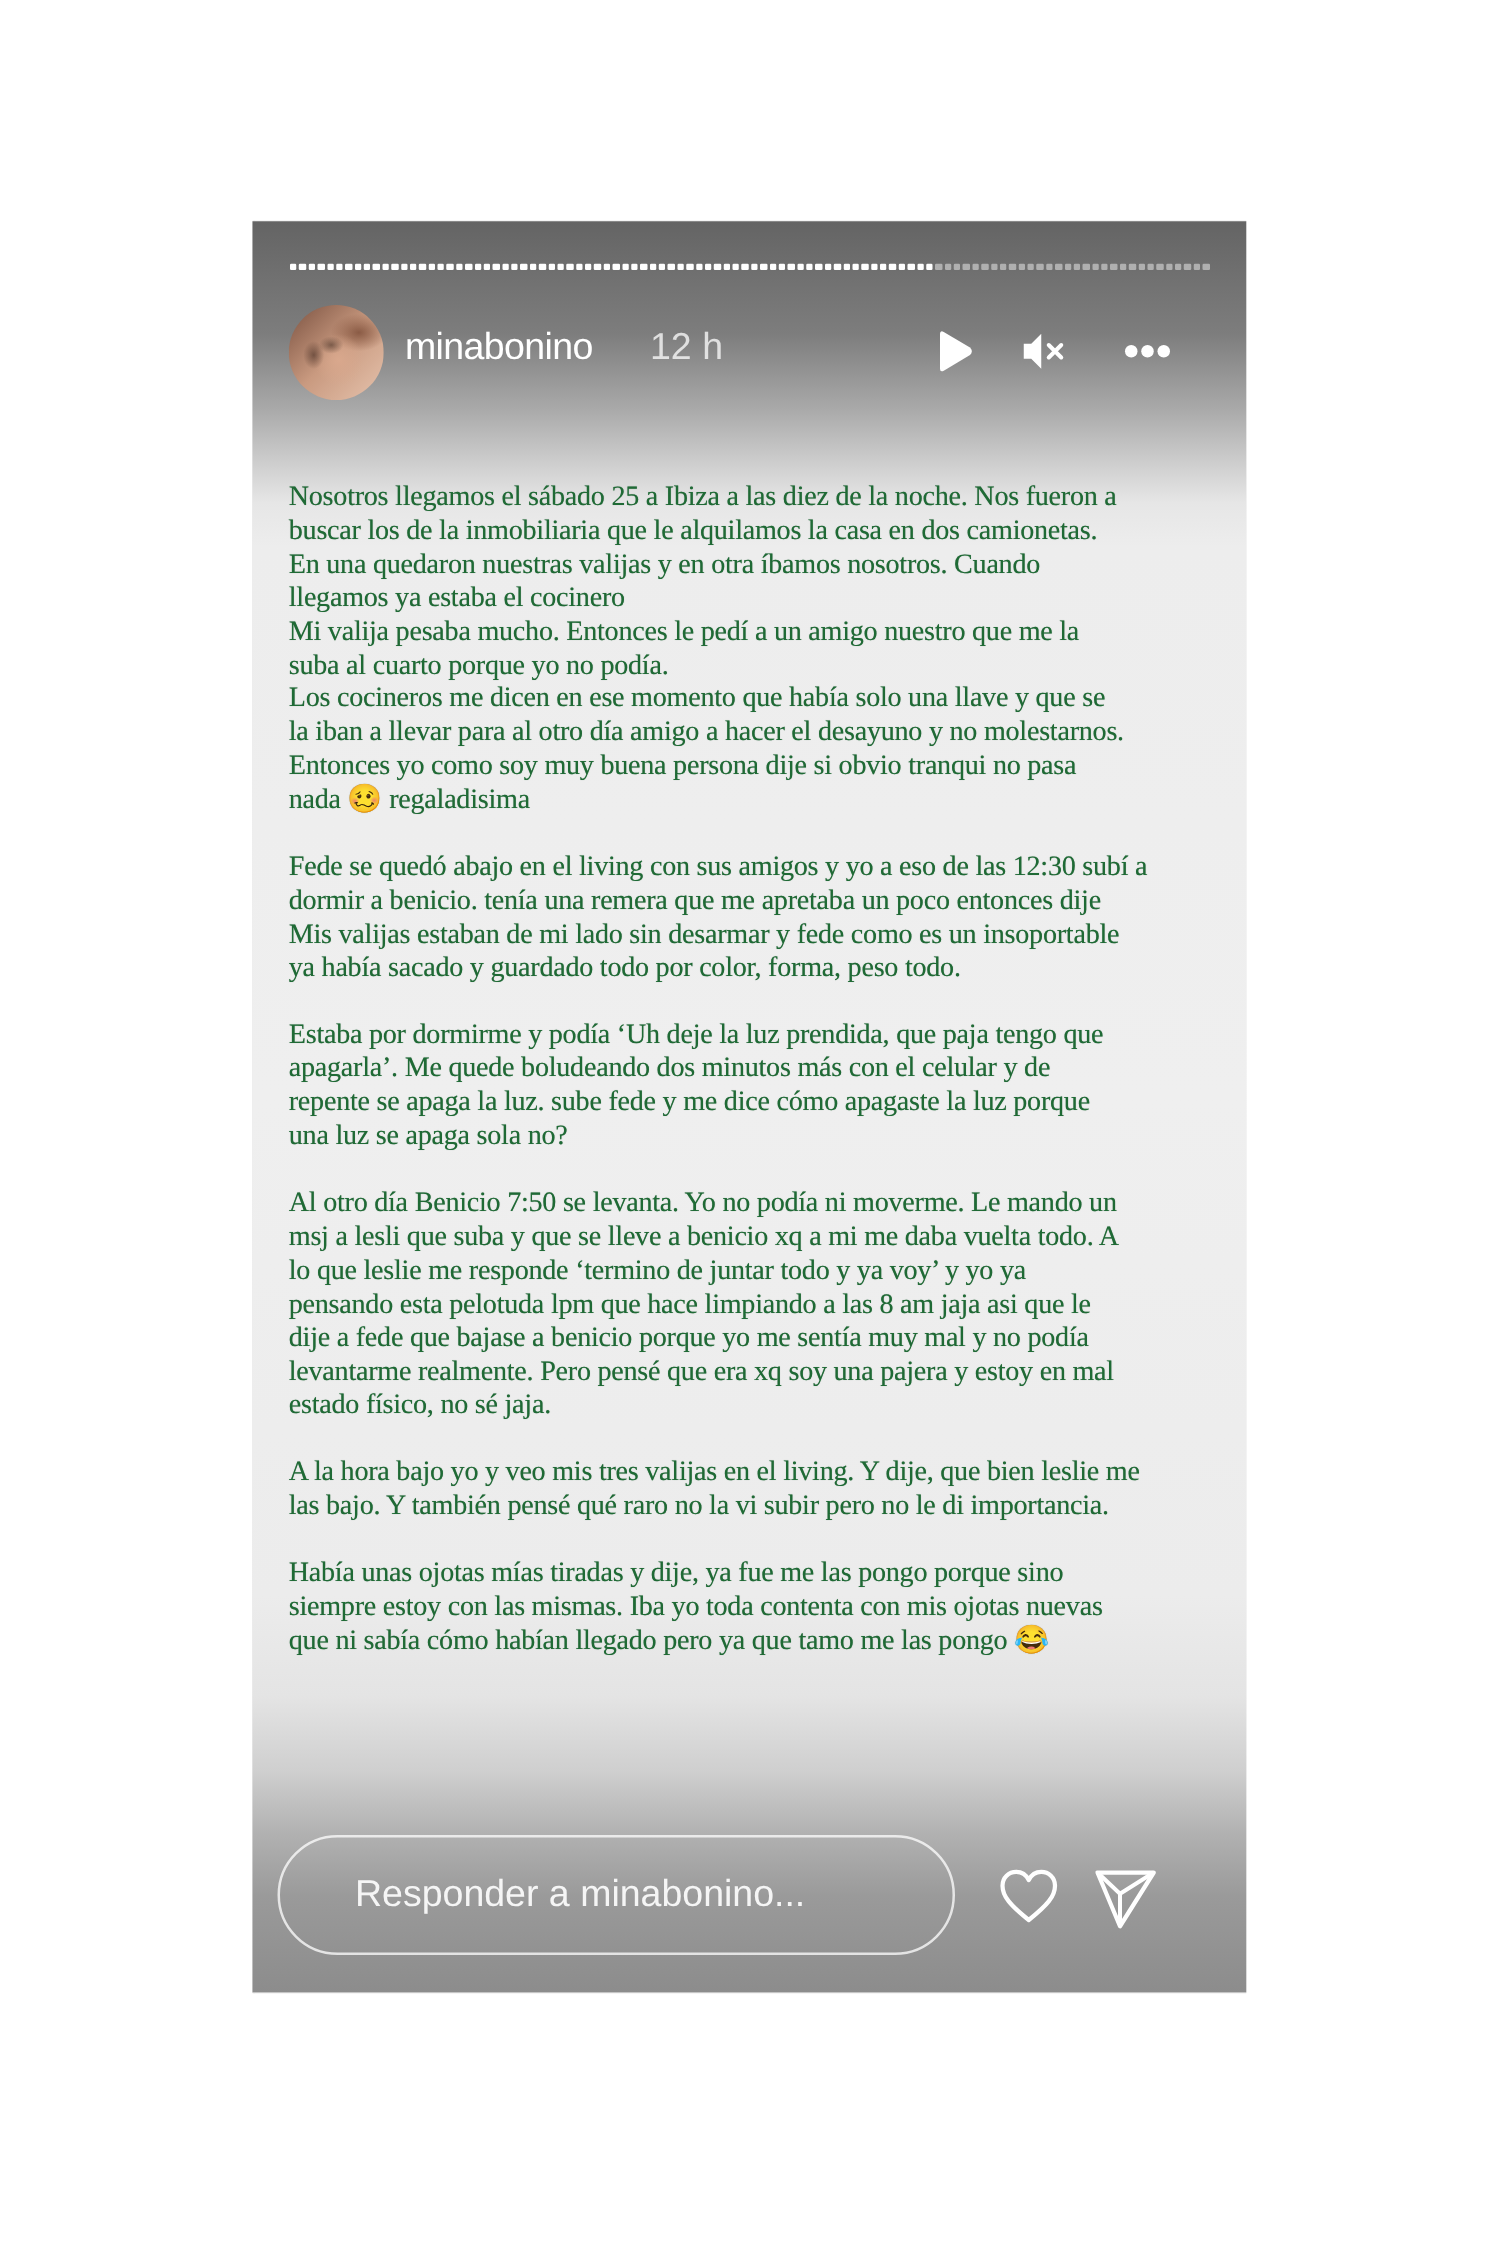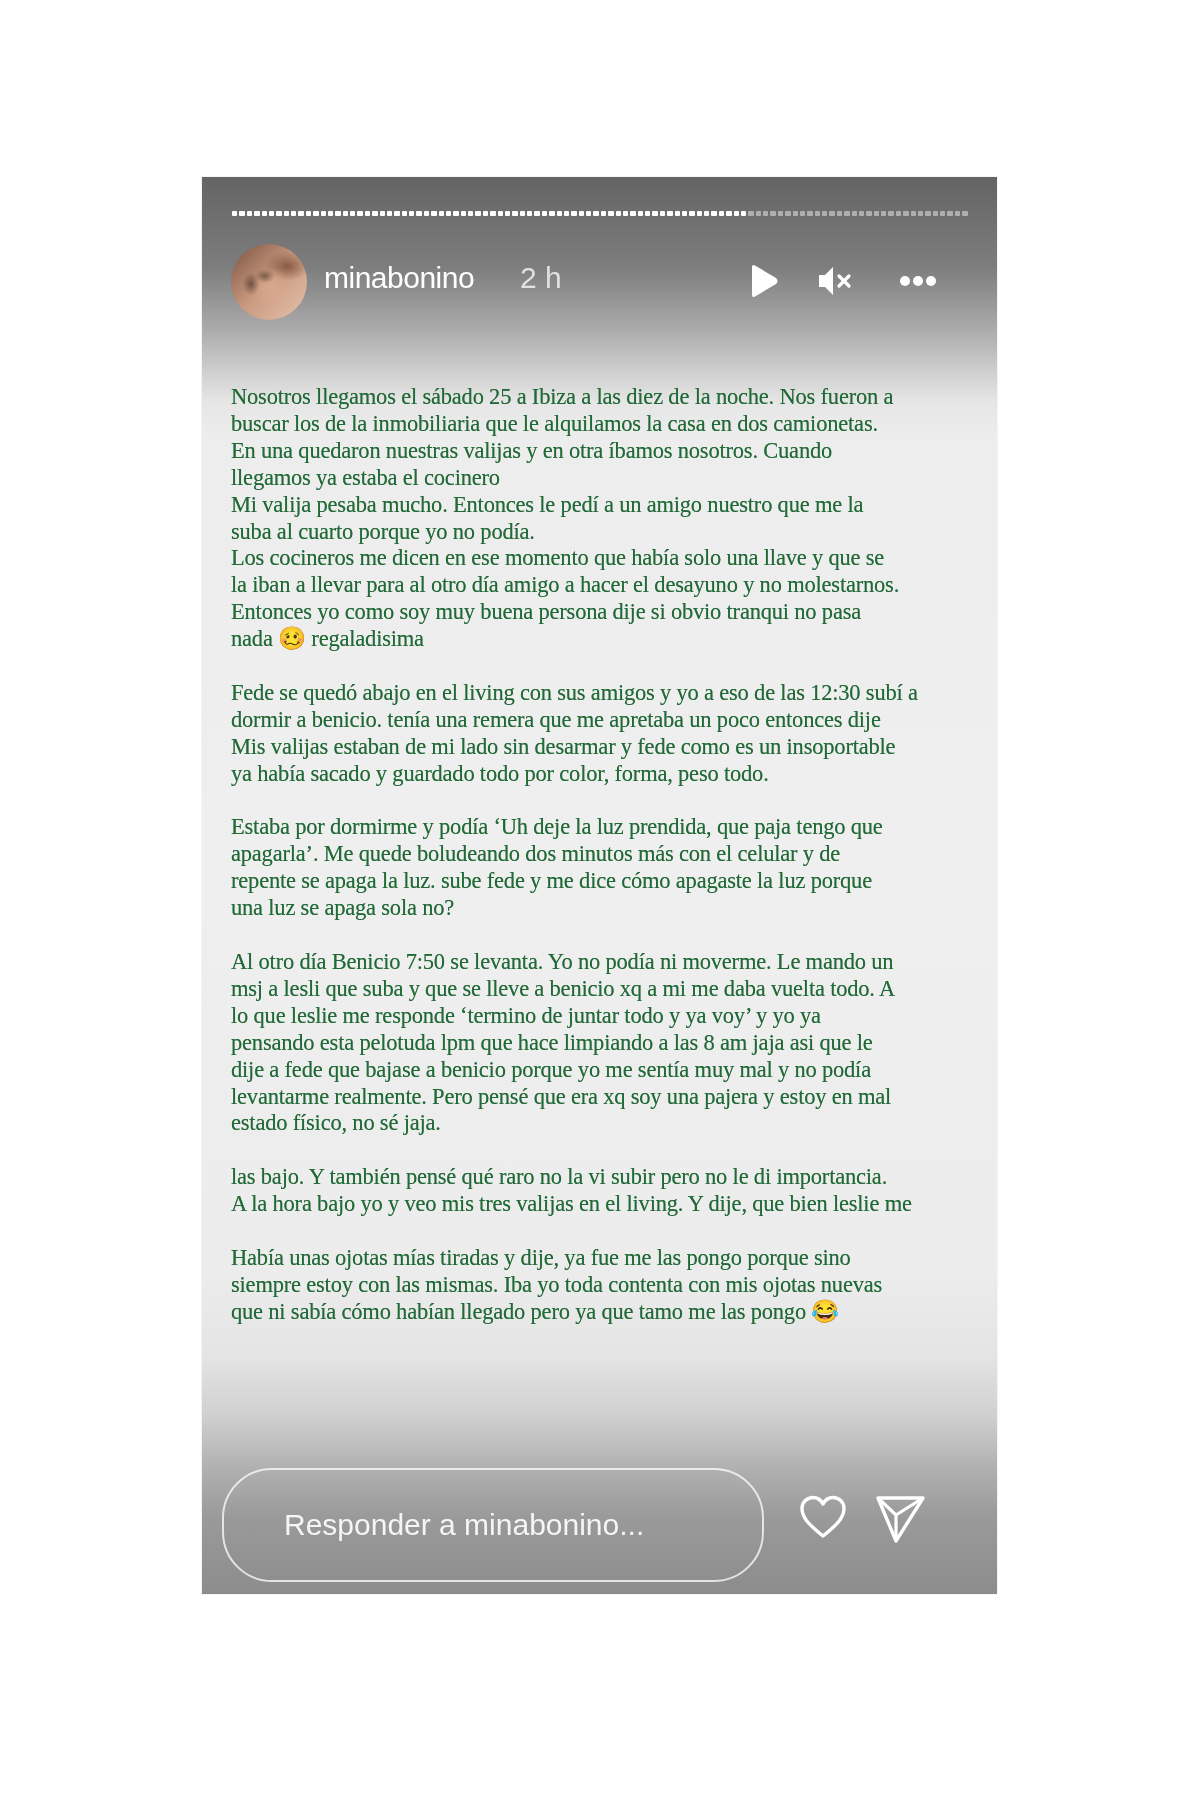--- a/index.html
+++ b/index.html
@@ -56,21 +56,21 @@
     font-family: "Liberation Serif", "DejaVu Serif", serif;
     font-size: 22.5px; line-height: 26.9px; color: #1f6a35;
     letter-spacing: -0.2px;
     text-shadow: 0 0 0.6px rgba(20,80,40,0.5);
   }
   .para { margin-bottom: 26.9px; }
   .para .line { display: block; white-space: nowrap; }
 
   
   .reply {
-    position: absolute; left: 20px; top: 1291px; width: 542px; height: 114px;
+    position: absolute; left: 20px; top: 1291px; width: 542px; height: 96px;
     border: 2px solid rgba(255,255,255,0.75); border-radius: 50px;
     display: flex; align-items: center; padding-left: 60px;
   }
   .reply-input {
     background: transparent; border: none; outline: none; width: 100%;
     font-size: 30px; color: rgba(255,255,255,0.9);
     font-family: "Liberation Sans", sans-serif;
   }
   .reply-input::placeholder { color: rgba(255,255,255,0.9); }
   .heart-btn { position: absolute; left: 596px; top: 1316px; width: 50px; height: 50px; }
@@ -180,21 +180,21 @@
       <div class="seg empty"></div>
       <div class="seg empty"></div>
       <div class="seg empty"></div>
       <div class="seg empty"></div>
       <div class="seg empty"></div>
     </div>
 
   <div class="header">
     <div class="avatar"></div>
     <span class="username">minabonino</span>
-    <span class="time">2 h</span>
+    <span class="time">12 h</span>
 
     <div class="hicon play-btn">
       <svg width="32" height="34" viewBox="0 0 32 34">
         <path d="M4 3 Q4 0 7 1.5 L28 14 Q31 17 28 20 L7 32.5 Q4 34 4 31 Z" fill="#ffffff"></path>
       </svg>
     </div>
 
     <div class="hicon mute-btn">
       <svg width="38" height="34" viewBox="0 0 38 34">
         <path d="M2 11 H8 L16 3 V31 L8 23 H2 Z" fill="#ffffff"></path>
@@ -239,22 +239,22 @@
       <div class="para">
         <span class="line">Al otro día Benicio 7:50 se levanta. Yo no podía ni moverme. Le mando un</span>
         <span class="line">msj a lesli que suba y que se lleve a benicio xq a mi me daba vuelta todo. A</span>
         <span class="line">lo que leslie me responde ‘termino de juntar todo y ya voy’ y yo ya</span>
         <span class="line">pensando esta pelotuda lpm que hace limpiando a las 8 am jaja asi que le</span>
         <span class="line">dije a fede que bajase a benicio porque yo me sentía muy mal y no podía</span>
         <span class="line">levantarme realmente. Pero pensé que era xq soy una pajera y estoy en mal</span>
         <span class="line">estado físico, no sé jaja.</span>
       </div>
       <div class="para">
+        <span class="line">A la hora bajo yo y veo mis tres valijas en el living. Y dije, que bien leslie me</span>
         <span class="line">las bajo. Y también pensé qué raro no la vi subir pero no le di importancia.</span>
-        <span class="line">A la hora bajo yo y veo mis tres valijas en el living. Y dije, que bien leslie me</span>
       </div>
       <div class="para">
         <span class="line">Había unas ojotas mías tiradas y dije, ya fue me las pongo porque sino</span>
         <span class="line">siempre estoy con las mismas. Iba yo toda contenta con mis ojotas nuevas</span>
         <span class="line">que ni sabía cómo habían llegado pero ya que tamo me las pongo 😂</span>
       </div>
     </div>
 
   <div class="reply">
     <input class="reply-input" type="text" placeholder="Responder a minabonino..." style="">

